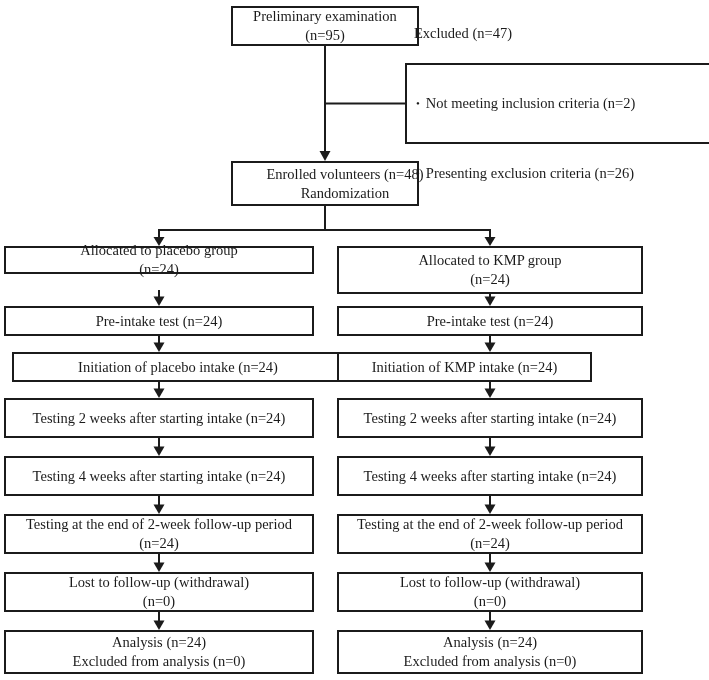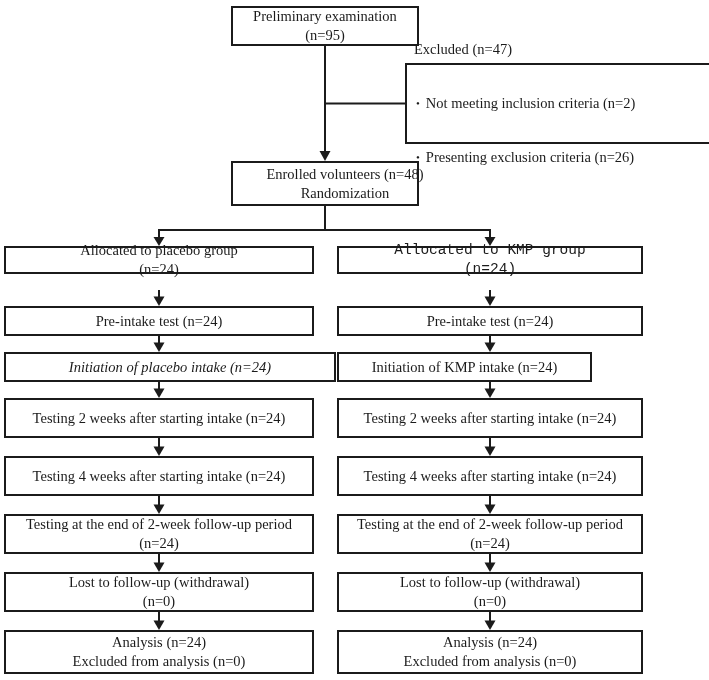--- a/index.html
+++ b/index.html
@@ -41,20 +41,21 @@
     white-space: nowrap;
   }
   .box.left-align {
     align-items: flex-start;
     text-align: left;
     padding: 2px 7px;
   }
   .bullet-row {
     display: block;
     white-space: nowrap;
+    margin-top: 16px;
   }
   .bullet-glyph {
     display: inline-block;
     font-size: 11px;
     vertical-align: 1px;
     margin-right: 6px;
     margin-left: 2px;
   }
 </style>
 </head>
@@ -134,21 +135,21 @@
     <span class="ln">Randomization</span>
   </div>
 
   <div class="box" style="left:4px; top:246px; width:310px; height:28px;">
     <span class="ln">Allocated to placebo group</span>
     <span class="ln">(n=24)</span>
   </div>
   <div class="box" style="left:4px; top:306px; width:310px; height:30px;">
     <span class="ln">Pre-intake test (n=24)</span>
   </div>
-  <div class="box" style="left:4px; top:352px; width:332px; height:30px;font-style:italic;">
+  <div class="box" style="left:12px; top:352px; width:332px; height:30px;">
     <span class="ln">Initiation of placebo intake (n=24)</span>
   </div>
   <div class="box" style="left:4px; top:398px; width:310px; height:40px;">
     <span class="ln">Testing 2 weeks after starting intake (n=24)</span>
   </div>
   <div class="box" style="left:4px; top:456px; width:310px; height:40px;">
     <span class="ln">Testing 4 weeks after starting intake (n=24)</span>
   </div>
   <div class="box" style="left:4px; top:514px; width:310px; height:40px;">
     <span class="ln">Testing at the end of 2-week follow-up period</span>
@@ -156,21 +157,21 @@
   </div>
   <div class="box" style="left:4px; top:572px; width:310px; height:40px;">
     <span class="ln">Lost to follow-up (withdrawal)</span>
     <span class="ln">(n=0)</span>
   </div>
   <div class="box" style="left:4px; top:630px; width:310px; height:44px;">
     <span class="ln">Analysis (n=24)</span>
     <span class="ln">Excluded from analysis (n=0)</span>
   </div>
 
-  <div class="box" style="left:337px; top:246px; width:306px; height:28px;font-family:Liberation Mono, monospace;">
+  <div class="box" style="left:337px; top:246px; width:306px; height:48px;">
     <span class="ln">Allocated to KMP group</span>
     <span class="ln">(n=24)</span>
   </div>
   <div class="box" style="left:337px; top:306px; width:306px; height:30px;">
     <span class="ln">Pre-intake test (n=24)</span>
   </div>
   <div class="box" style="left:337px; top:352px; width:255px; height:30px;">
     <span class="ln">Initiation of KMP intake (n=24)</span>
   </div>
   <div class="box" style="left:337px; top:398px; width:306px; height:40px;">

